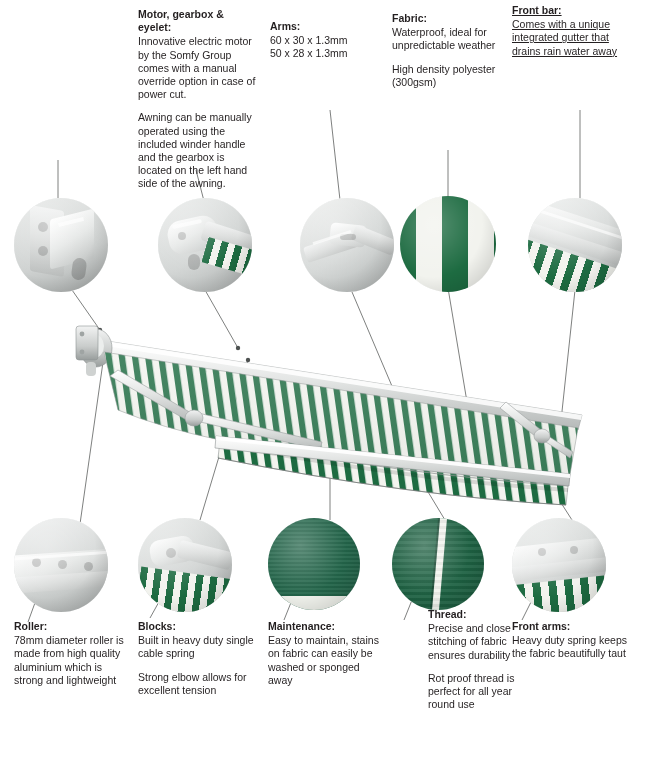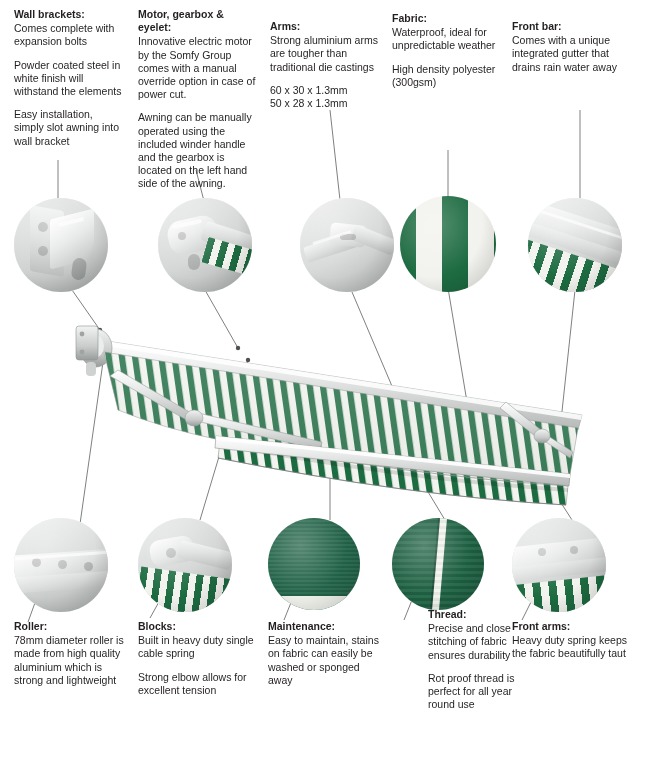--- a/index.html
+++ b/index.html
@@ -149,47 +149,40 @@
       <circle cx="470" cy="420" r="2.2"></circle>
       <circle cx="560" cy="430" r="2.2"></circle>
       <circle cx="104" cy="355" r="2.2"></circle>
       <circle cx="248" cy="360" r="2.2"></circle>
       <circle cx="330" cy="465" r="2.2"></circle>
       <circle cx="410" cy="462" r="2.2"></circle>
       <circle cx="540" cy="470" r="2.2"></circle>
     </g>
   </svg>
 
-  <div class="callout" style="left:14px; top:8px; width:110px;">
-    <span class="title">Wall brackets:</span>
-    <p>Comes complete with expansion bolts</p>
-    <p>Powder coated steel in white finish will withstand the elements</p>
-    <p>Easy installation, simply slot awning into wall bracket</p>
-  </div>
 
   <div class="callout" style="left:138px; top:8px; width:120px;">
     <span class="title">Motor, gearbox &amp; eyelet:</span>
     <p>Innovative electric motor by the Somfy Group comes with a manual override option in case of power cut.</p>
     <p>Awning can be manually operated using the included winder handle and the gearbox is located on the left hand side of the awning.</p>
   </div>
 
   <div class="callout" style="left:270px; top:20px; width:112px;">
     <span class="title">Arms:</span>
-    <p>Strong aluminium arms are tougher than traditional die castings</p>
     <p style="white-space:pre-line">60 x 30 x 1.3mm
 50 x 28 x 1.3mm</p>
   </div>
 
   <div class="callout" style="left:392px; top:12px; width:112px;">
     <span class="title">Fabric:</span>
     <p>Waterproof, ideal for unpredictable weather</p>
     <p>High density polyester (300gsm)</p>
   </div>
 
-  <div class="callout" style="left:512px; top:20px; width:122px;">
+  <div class="callout" style="left:512px; top:4px; width:122px;text-decoration:underline;">
     <span class="title">Front bar:</span>
     <p>Comes with a unique integrated gutter that drains rain water away</p>
   </div>
 
   <div class="callout" style="left:14px; top:620px; width:115px;">
     <span class="title">Roller:</span>
     <p>78mm diameter roller is made from high quality aluminium which is strong and lightweight</p>
   </div>
 
   <div class="callout" style="left:138px; top:620px; width:118px;">

